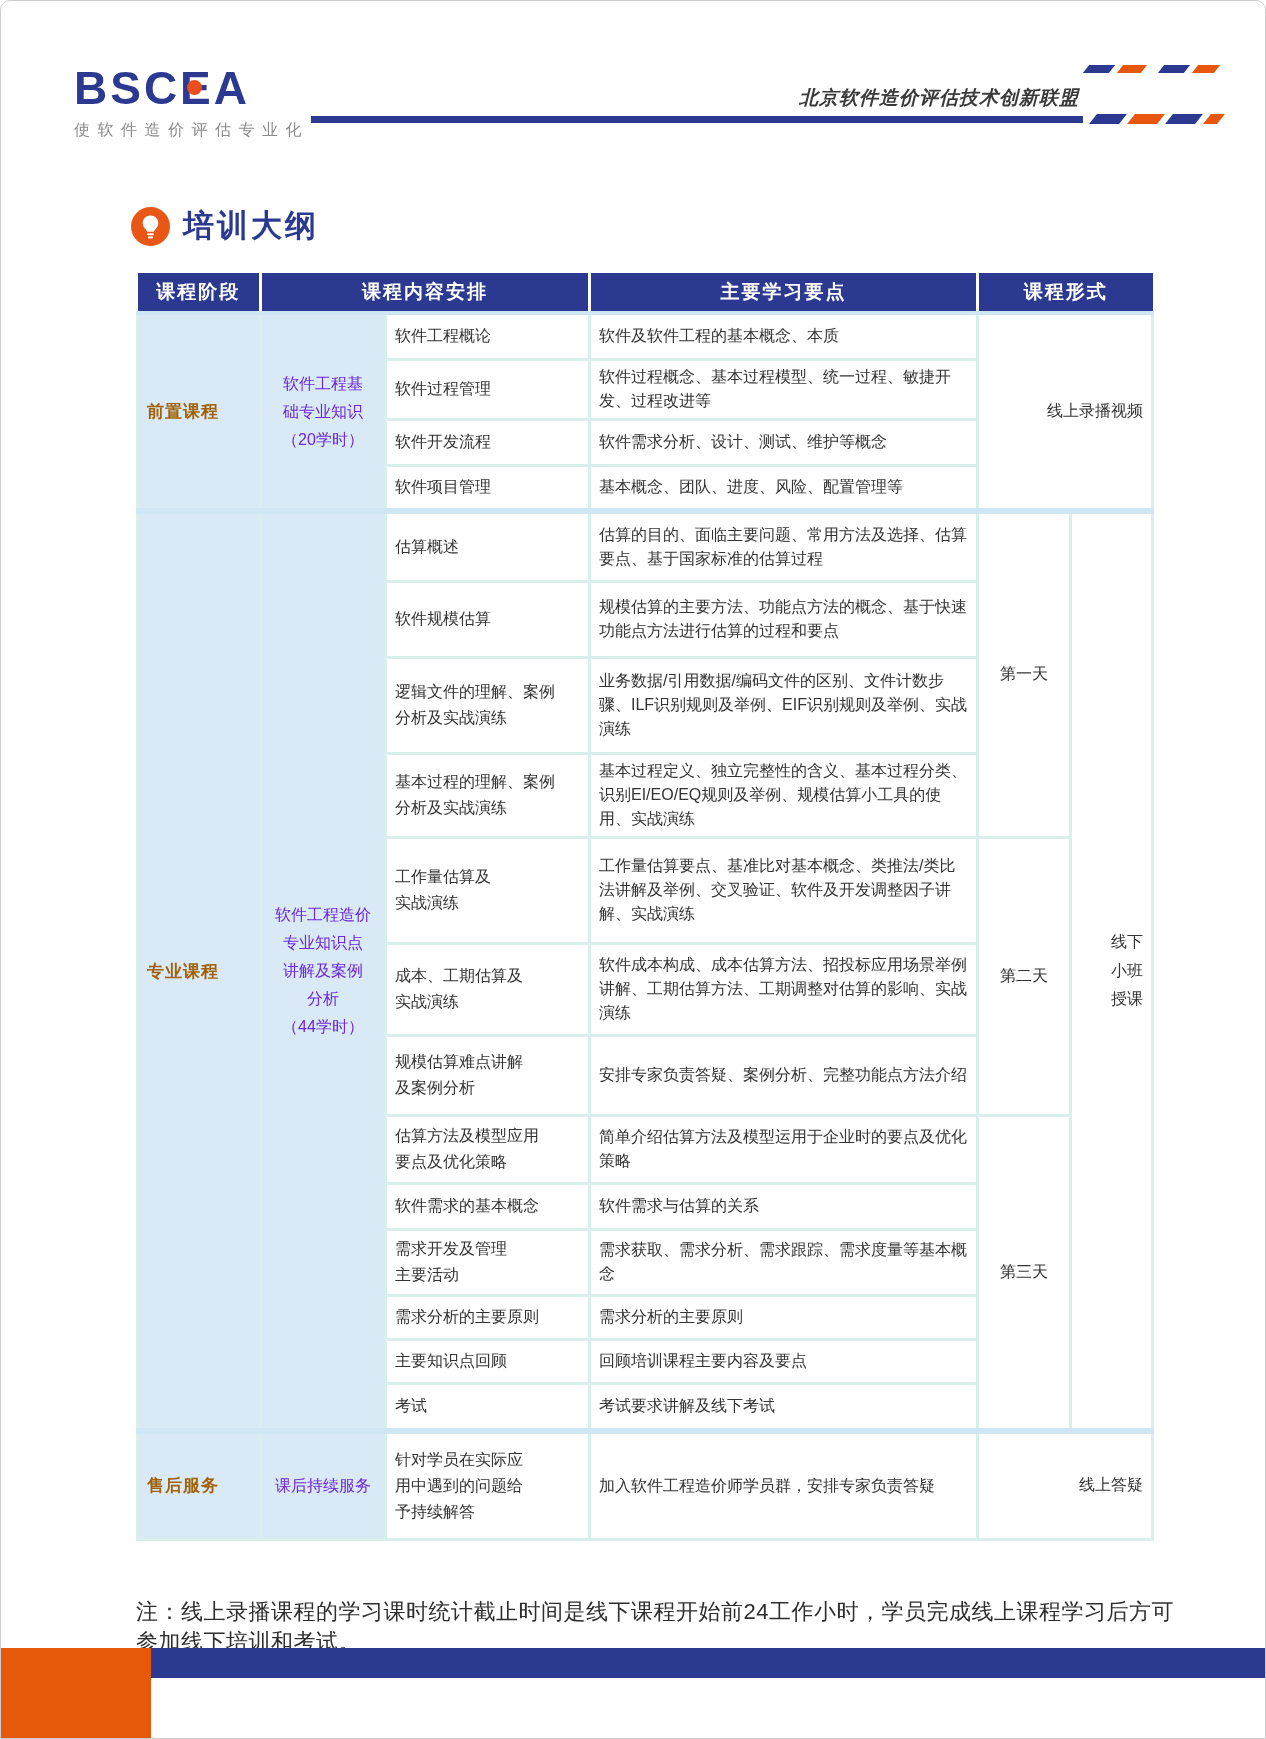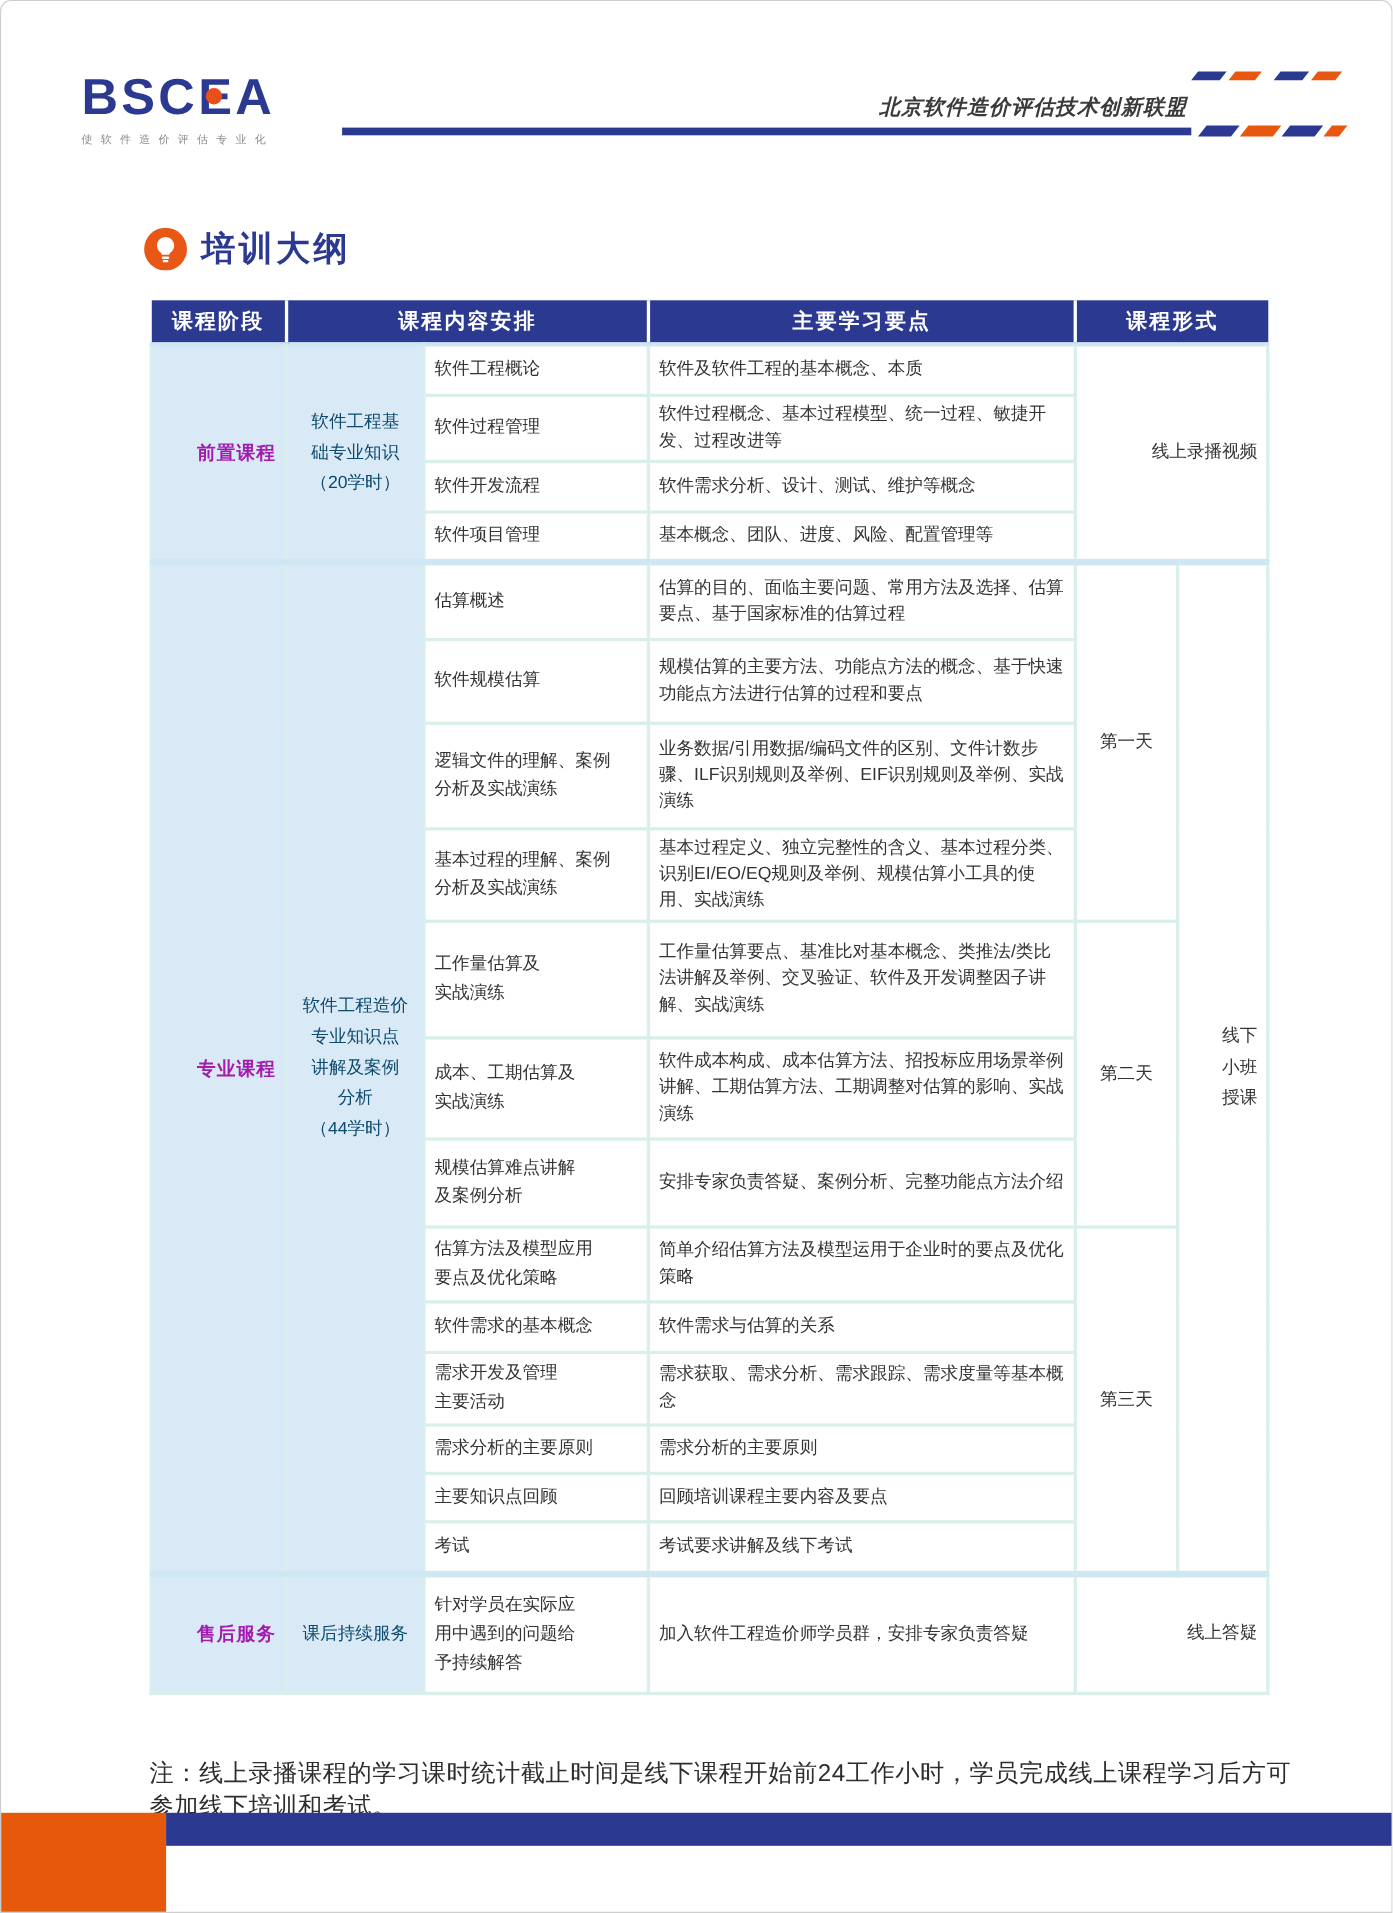--- a/index.html
+++ b/index.html
@@ -7,21 +7,21 @@
   body { font-family:"Liberation Sans","DejaVu Sans",sans-serif; width:1266px; height:1739px; }
   .page { position:relative; width:1266px; height:1739px; background:#fff;
           border:1px solid #cdcdcd; border-radius:10px 10px 0 0; overflow:hidden; }
 
   
   .logo-block { position:absolute; left:73px; top:64px; width:230px; }
   .logo-text { position:relative; font-weight:900; font-size:46px; line-height:1;
                color:#2b3990; letter-spacing:3px; font-family:"Liberation Sans","DejaVu Sans",sans-serif; }
   .logo-dot { position:absolute; left:113px; top:15px; width:15px; height:15px;
               border-radius:50%; background:#e94e1b; }
-  .logo-tagline { margin-top:9px; font-size:10px; color:#8b8b8b; letter-spacing:7.5px; white-space:nowrap; }
+  .logo-tagline { margin-top:9px; font-size:16px; color:#8b8b8b; letter-spacing:7.5px; white-space:nowrap; }
   .org-name { position:absolute; right:186px; top:84px; font-size:19px; font-weight:bold;
               font-style:italic; color:#3a3a3a; letter-spacing:1px; }
   .org-line { position:absolute; left:310px; top:115px; width:772px; height:7px; background:#2b3990; }
   .dash { position:absolute; transform:skewX(-38deg); }
   .d-line-1 { left:1092px; top:113px; width:30px; height:10px; background:#2b3990; }
   .d-line-2 { left:1130px; top:113px; width:30px; height:10px; background:#e8570f; }
   .d-line-3 { left:1168px; top:113px; width:30px; height:10px; background:#2b3990; }
   .d-line-4 { left:1206px; top:113px; width:14px; height:10px; background:#e8570f; }
   .d-top-1 { left:1085px; top:64px; width:26px; height:8px; background:#2b3990; }
   .d-top-2 { left:1119px; top:64px; width:24px; height:8px; background:#e8570f; }
@@ -36,23 +36,23 @@
   
   table.outline { position:absolute; left:135px; top:272px; width:1015px;
                   border-collapse:collapse; table-layout:fixed; font-size:16px; color:#333; }
   table.outline th { background:#2b3990; color:#fff; font-size:19px; font-weight:bold;
                      letter-spacing:2px; height:40px; border-left:3px solid #fff;
                      border-right:3px solid #fff; border-bottom:4px solid #cfe7f3; padding:4px; }
   table.outline th:first-child { border-left:none; }
   table.outline th:last-child { border-right:none; }
   table.outline td { border:3px solid #d8efec; vertical-align:middle; padding:4px 8px; }
   tr.sec-start td { border-top:6px solid #cfe7f3; }
-  td.stage { background:#d9e9f6; font-weight:bold; font-size:17px; color:#a21caf;
-             text-align:right; letter-spacing:1px; border-right:3px solid #fff; }
-  td.knowledge { background:#d9e9f6; text-align:center; line-height:1.75; color:#0c4a6e; }
+  td.stage { background:#d9e9f6; font-weight:bold; font-size:17px; color:#a16207;
+             text-align:left; letter-spacing:1px; border-right:3px solid #fff; }
+  td.knowledge { background:#d9e9f6; text-align:center; line-height:1.75; color:#6d28d9; }
   td.topic { text-align:left; line-height:1.6;font-family:Liberation Serif, serif; }
   td.points { text-align:left; padding:6px 15px; line-height:1.48; }
   td.day { text-align:center; }
   td.format { text-align:right; line-height:1.8; }
   .pre { white-space:pre-line; }
 
   
   .footnote { position:absolute; left:135px; top:1596px; width:1040px; font-size:22px;
               color:#2d2d2d; letter-spacing:0.5px; }
   .footer-orange { position:absolute; left:0; top:1647px; width:150px; height:92px; background:#e6590a; }

